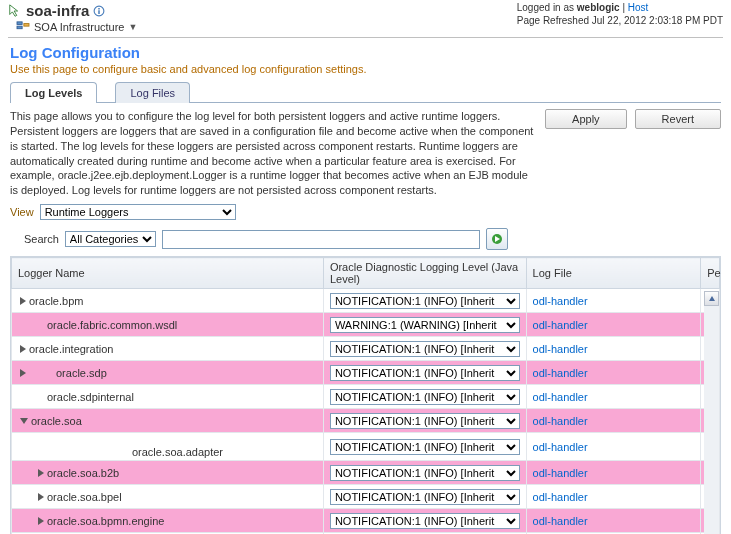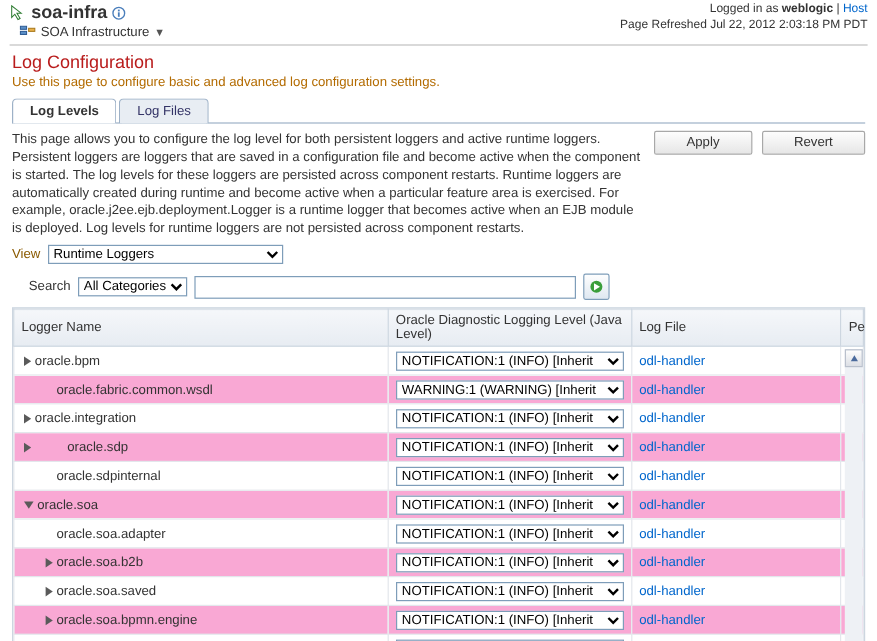--- a/index.html
+++ b/index.html
@@ -6,27 +6,27 @@
 a{color:#0066cc;text-decoration:none}
 .header{display:flex;justify-content:space-between;align-items:flex-start;padding:2px 8px 0 8px}
 .hdr-left{display:flex;flex-direction:column;gap:2px}
 .title-row{display:flex;align-items:center;gap:4px}
 .arrow-cursor{width:14px;height:14px}
 .soa-title{font-size:15px;font-weight:bold;color:#333}
 .info-icon{width:12px;height:12px;color:#4a7ebb}
 .infra-row{display:flex;align-items:center;gap:4px;padding-left:8px}
 .infra-icon{width:14px;height:12px}
 .dd-tri{font-size:9px;color:#555}
-.hdr-right{text-align:right;font-size:10px;color:#333}
+.hdr-right{font-size:10px;color:#333}
 .hdr-right .login{margin-bottom:2px}
 .hr{border:none;border-top:1px solid #c0c0c0;margin:4px 8px 6px 8px}
-.page-title{color:#b91c1c;font-size:15px;font-weight:normal;padding:0 10px}
+.page-title{color:#3b82f6;font-size:15px;font-weight:bold;padding:0 10px}
 .page-hint{color:#b36b00;font-size:11px;padding:2px 10px 6px 10px}
 .tabs{display:flex;align-items:flex-end;border-bottom:1px solid #9db1c7;margin:0 10px}
-.tab{padding:4px 14px;border:1px solid #9db1c7;border-bottom:none;background:#e8edf3;border-top-left-radius:4px;border-top-right-radius:4px;margin-right:2px;color:#336;position:relative;top:1px;cursor:pointer}
+.tab{padding:4px 14px;border:1px solid #9db1c7;border-bottom:none;background:#e8edf3;border-top-left-radius:4px;border-top-right-radius:4px;margin-right:18px;color:#336;position:relative;top:1px;cursor:pointer}
 .tab.active{background:#fff;font-weight:bold;color:#333}
 .body-row{display:flex;align-items:flex-start;padding:6px 10px 4px 10px;gap:8px}
 .desc{flex:1;color:#333;line-height:1.35}
 .btn{background:linear-gradient(#fdfdfd,#e6e6e6);border:1px solid #a8a8a8;border-radius:2px;padding:3px 26px;font-size:11px;color:#333;cursor:pointer}
 .view-row{display:flex;align-items:center;gap:6px;padding:2px 10px 6px 10px}
 .lbl{color:#8a5a00}
 select{font-size:11px;border:1px solid #7e9db9;background:#fff}
 select.wide{width:196px}
 .search-row{display:flex;align-items:center;gap:6px;padding:2px 10px 6px 24px}
 input.search{width:310px;height:17px;border:1px solid #7e9db9;font-size:11px;padding:0 3px}
@@ -197,21 +197,21 @@
               <span class="tri down"></span>
               <span>oracle.soa</span>
             </span>
           </td>
           <td><select class="lvl-sel"><option>NOTIFICATION:1 (INFO) [Inherit</option></select></td>
           <td><a href="#">odl-handler</a></td>
           <td></td>
         </tr>
         <tr>
           <td>
-            <span class="tree" style="padding-left: 20px;">
+            <span class="tree" style="padding-left: 20px; flex-direction: column;">
               <span class="tri sp"></span>
               <span>oracle.soa.adapter</span>
             </span>
           </td>
           <td><select class="lvl-sel"><option>NOTIFICATION:1 (INFO) [Inherit</option></select></td>
           <td><a href="#">odl-handler</a></td>
           <td></td>
         </tr>
         <tr class="alt">
           <td>
@@ -221,21 +221,21 @@
             </span>
           </td>
           <td><select class="lvl-sel"><option>NOTIFICATION:1 (INFO) [Inherit</option></select></td>
           <td><a href="#">odl-handler</a></td>
           <td></td>
         </tr>
         <tr>
           <td>
             <span class="tree" style="padding-left: 20px;">
               <span class="tri right"></span>
-              <span>oracle.soa.saved</span>
+              <span>oracle.soa.bpel</span>
             </span>
           </td>
           <td><select class="lvl-sel"><option>NOTIFICATION:1 (INFO) [Inherit</option></select></td>
           <td><a href="#">odl-handler</a></td>
           <td></td>
         </tr>
         <tr class="alt">
           <td>
             <span class="tree" style="padding-left: 20px;">
               <span class="tri right"></span>

